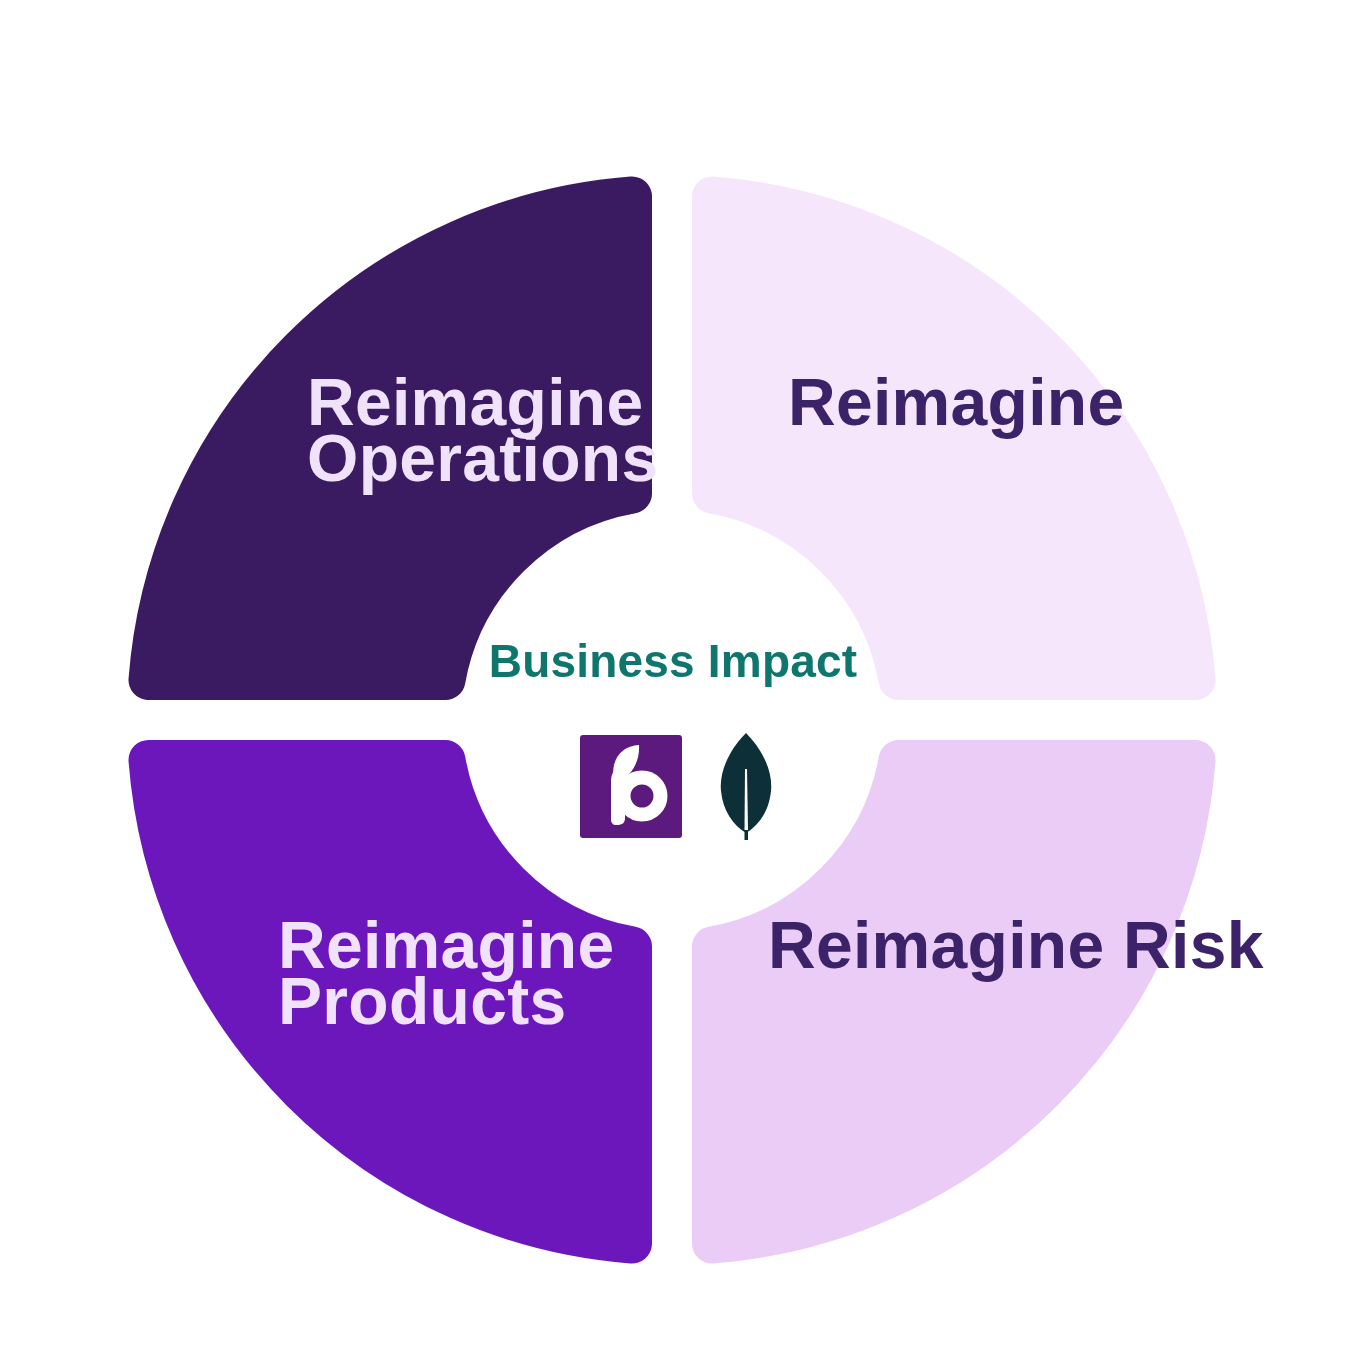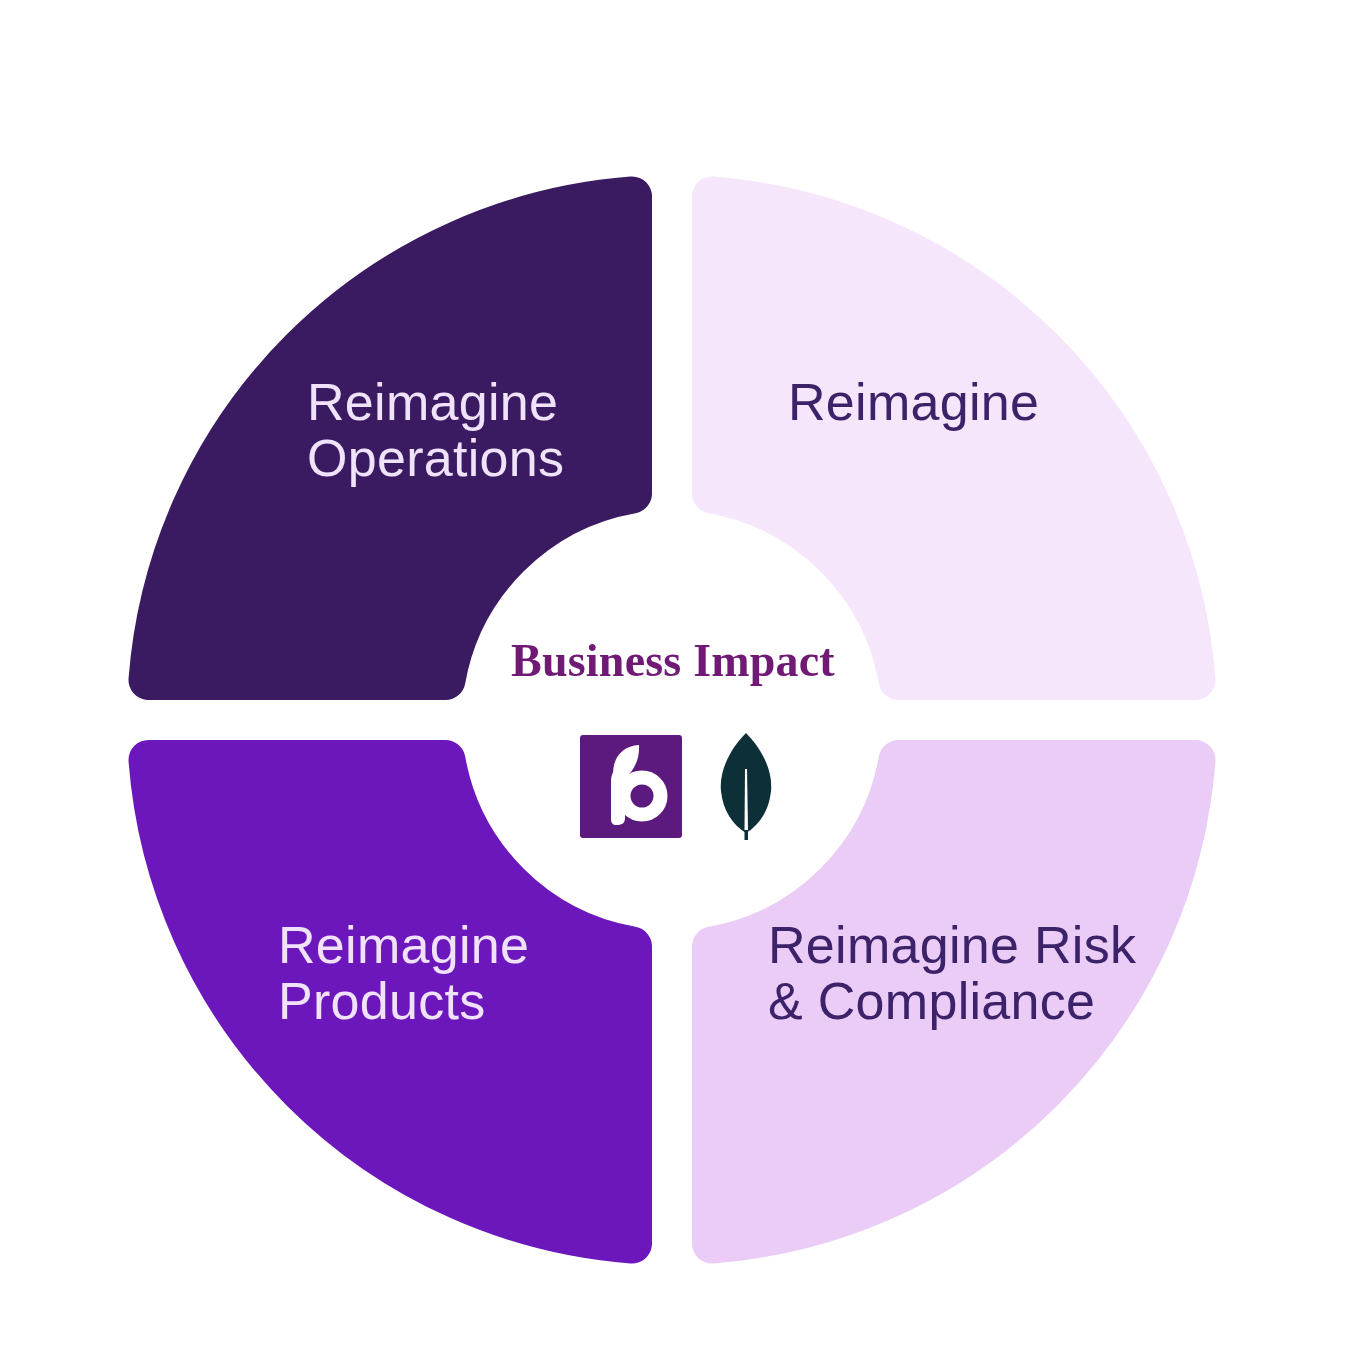--- a/index.html
+++ b/index.html
@@ -18,23 +18,23 @@
     position: absolute;
     inset: 0;
   }
   svg.ring {
     position: absolute;
     left: 0;
     top: 0;
   }
   .quad-label {
     position: absolute;
-    font-size: 52px;
+    font-size: 66px;
     line-height: 56px;
-    font-weight: 400;
+    font-weight: 700;
     letter-spacing: 0.3px;
     white-space: nowrap;
   }
   .quad-label span { display: block; }
   .center-title {
     position: absolute;
     top: 634px;
     left: 673px;
     transform: translateX(-50%);
     font-size: 46px;
@@ -80,18 +80,17 @@
     <span>Reimagine</span>
   </div>
 
   <div class="quad-label" style="left: 278px; top: 917px; color: rgb(240, 226, 251);">
     <span>Reimagine</span>
     <span>Products</span>
   </div>
 
   <div class="quad-label" style="left: 768px; top: 917px; color: rgb(60, 34, 104);">
     <span>Reimagine Risk</span>
-    <span>&amp; Compliance</span>
   </div>
 
-  <div class="center-title" style="color: #701a75; font-family: Liberation Serif, serif;">Business Impact</div>
+  <div class="center-title" style="color: #0f766e;">Business Impact</div>
 
 </div>
 
 </body></html>

